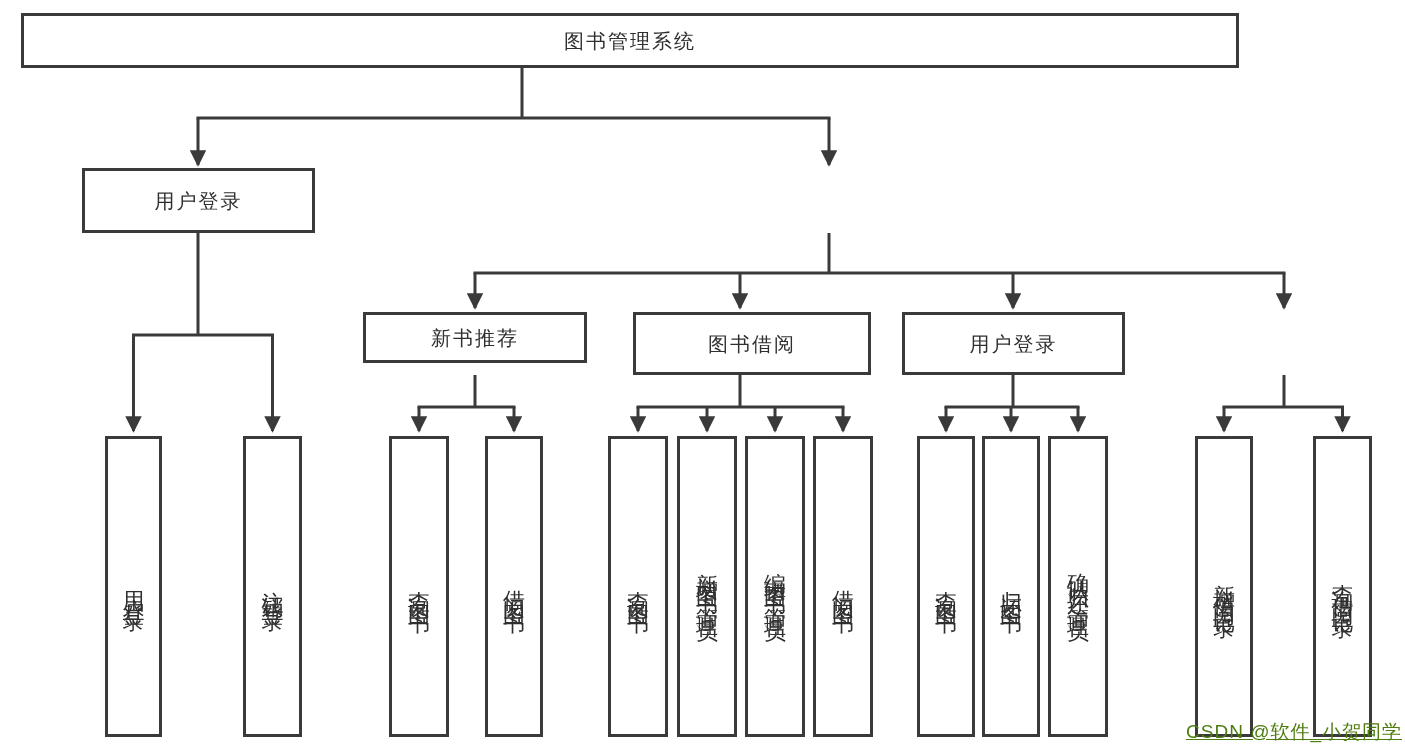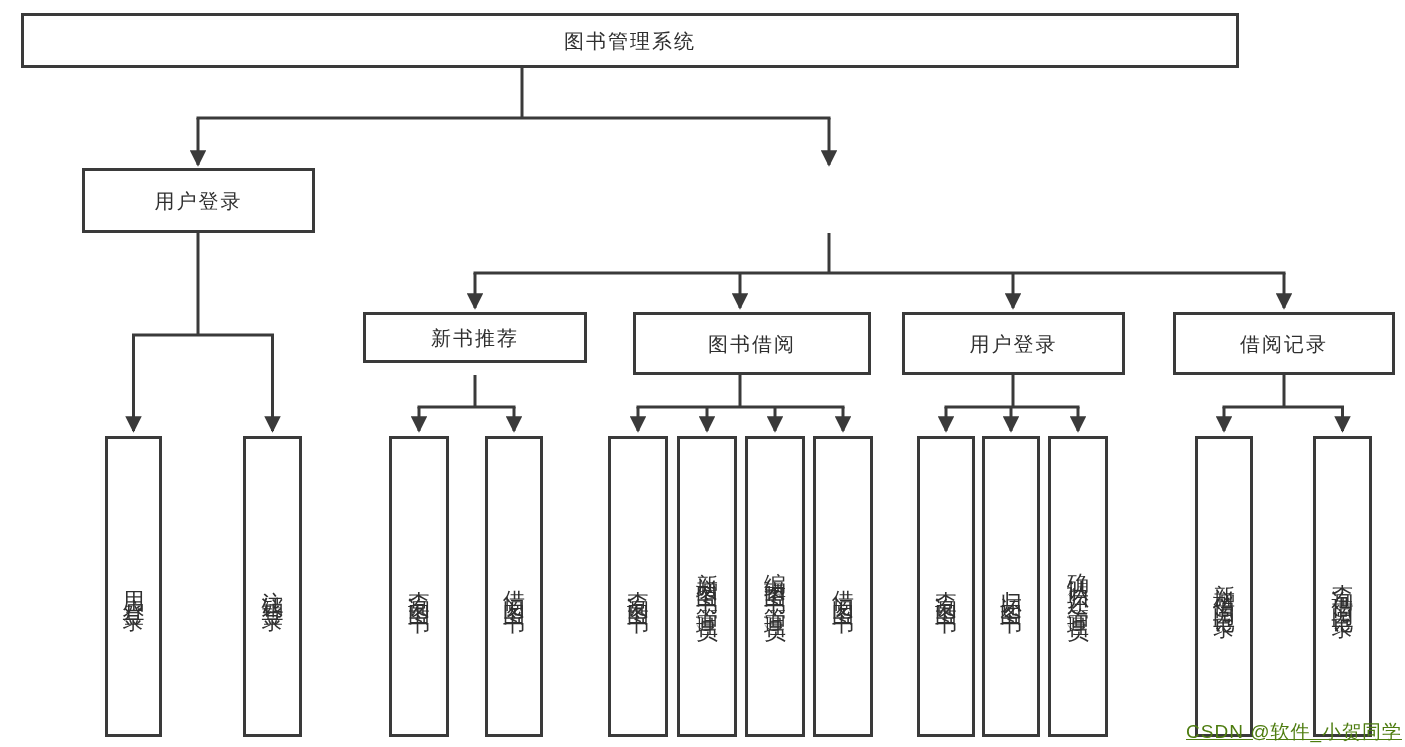--- a/index.html
+++ b/index.html
@@ -128,23 +128,20 @@
 
   <div class="hbox" style="left:363px; top:312px; width:224px; height:51px">
     <span>新书推荐</span>
   </div>
   <div class="hbox" style="left:633px; top:312px; width:238px; height:63px">
     <span>图书借阅</span>
   </div>
   <div class="hbox" style="left:902px; top:312px; width:223px; height:63px">
     <span>用户登录</span>
   </div>
-  <div class="hbox" style="left:1173px; top:312px; width:222px; height:63px">
-    <span>借阅记录</span>
-  </div>
 
   <div class="vbox" style="left:105px; top:436px; width:57px; height:301px">
     <span>用户登录</span>
   </div>
   <div class="vbox" style="left:243px; top:436px; width:59px; height:301px">
     <span>注销登录</span>
   </div>
 
   <div class="vbox" style="left:389px; top:436px; width:60px; height:301px">
     <span>查询图书</span>

